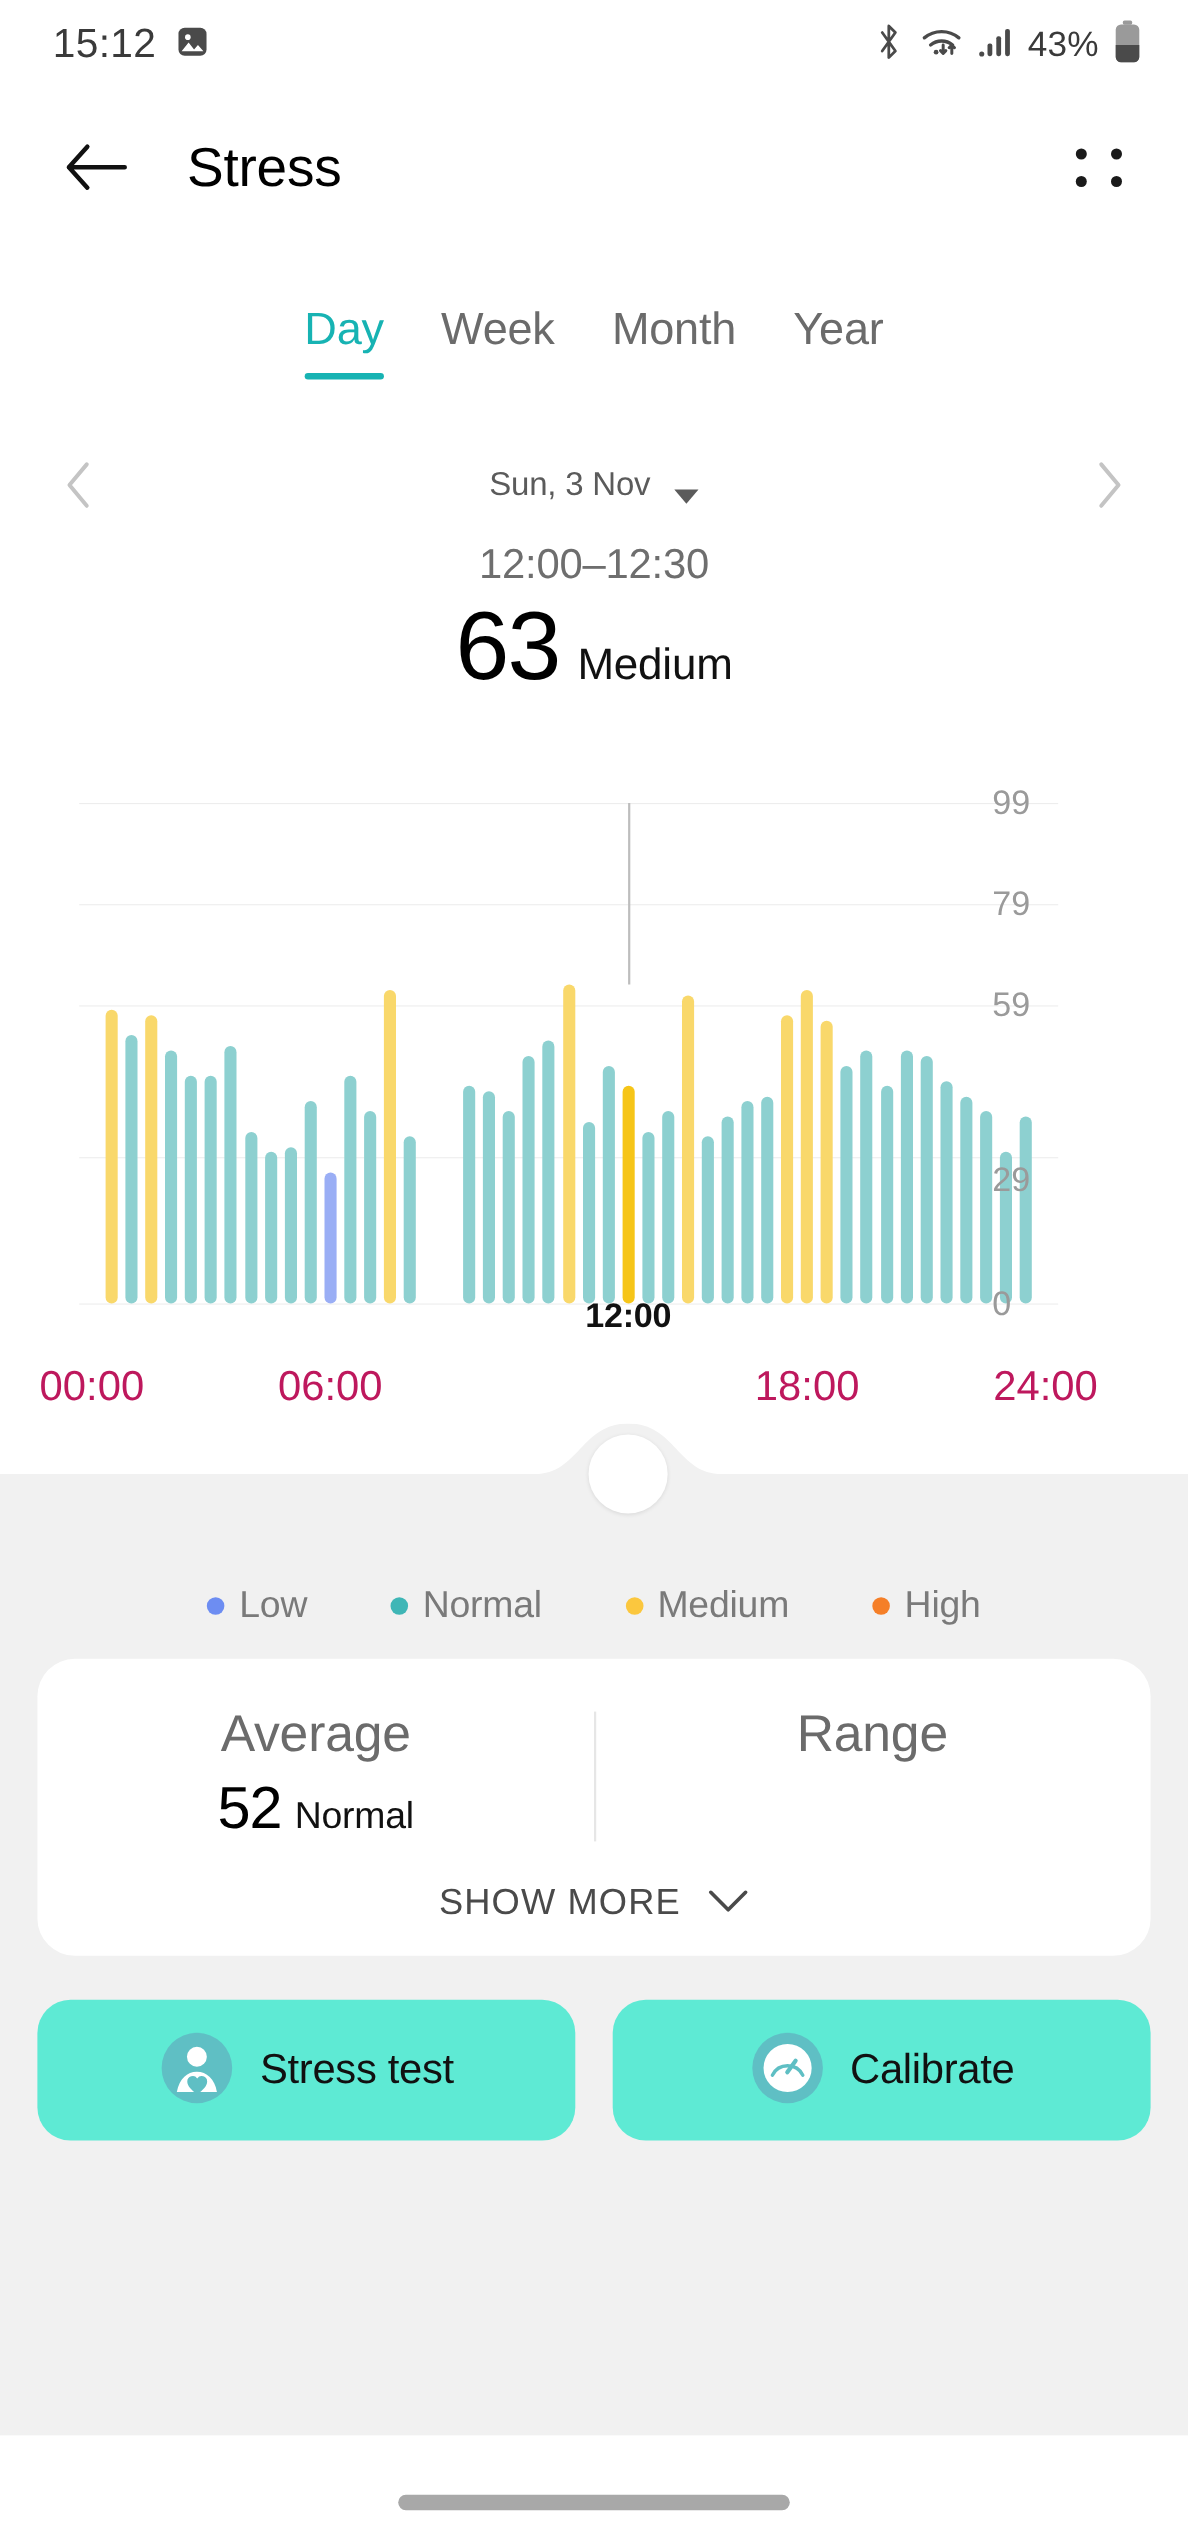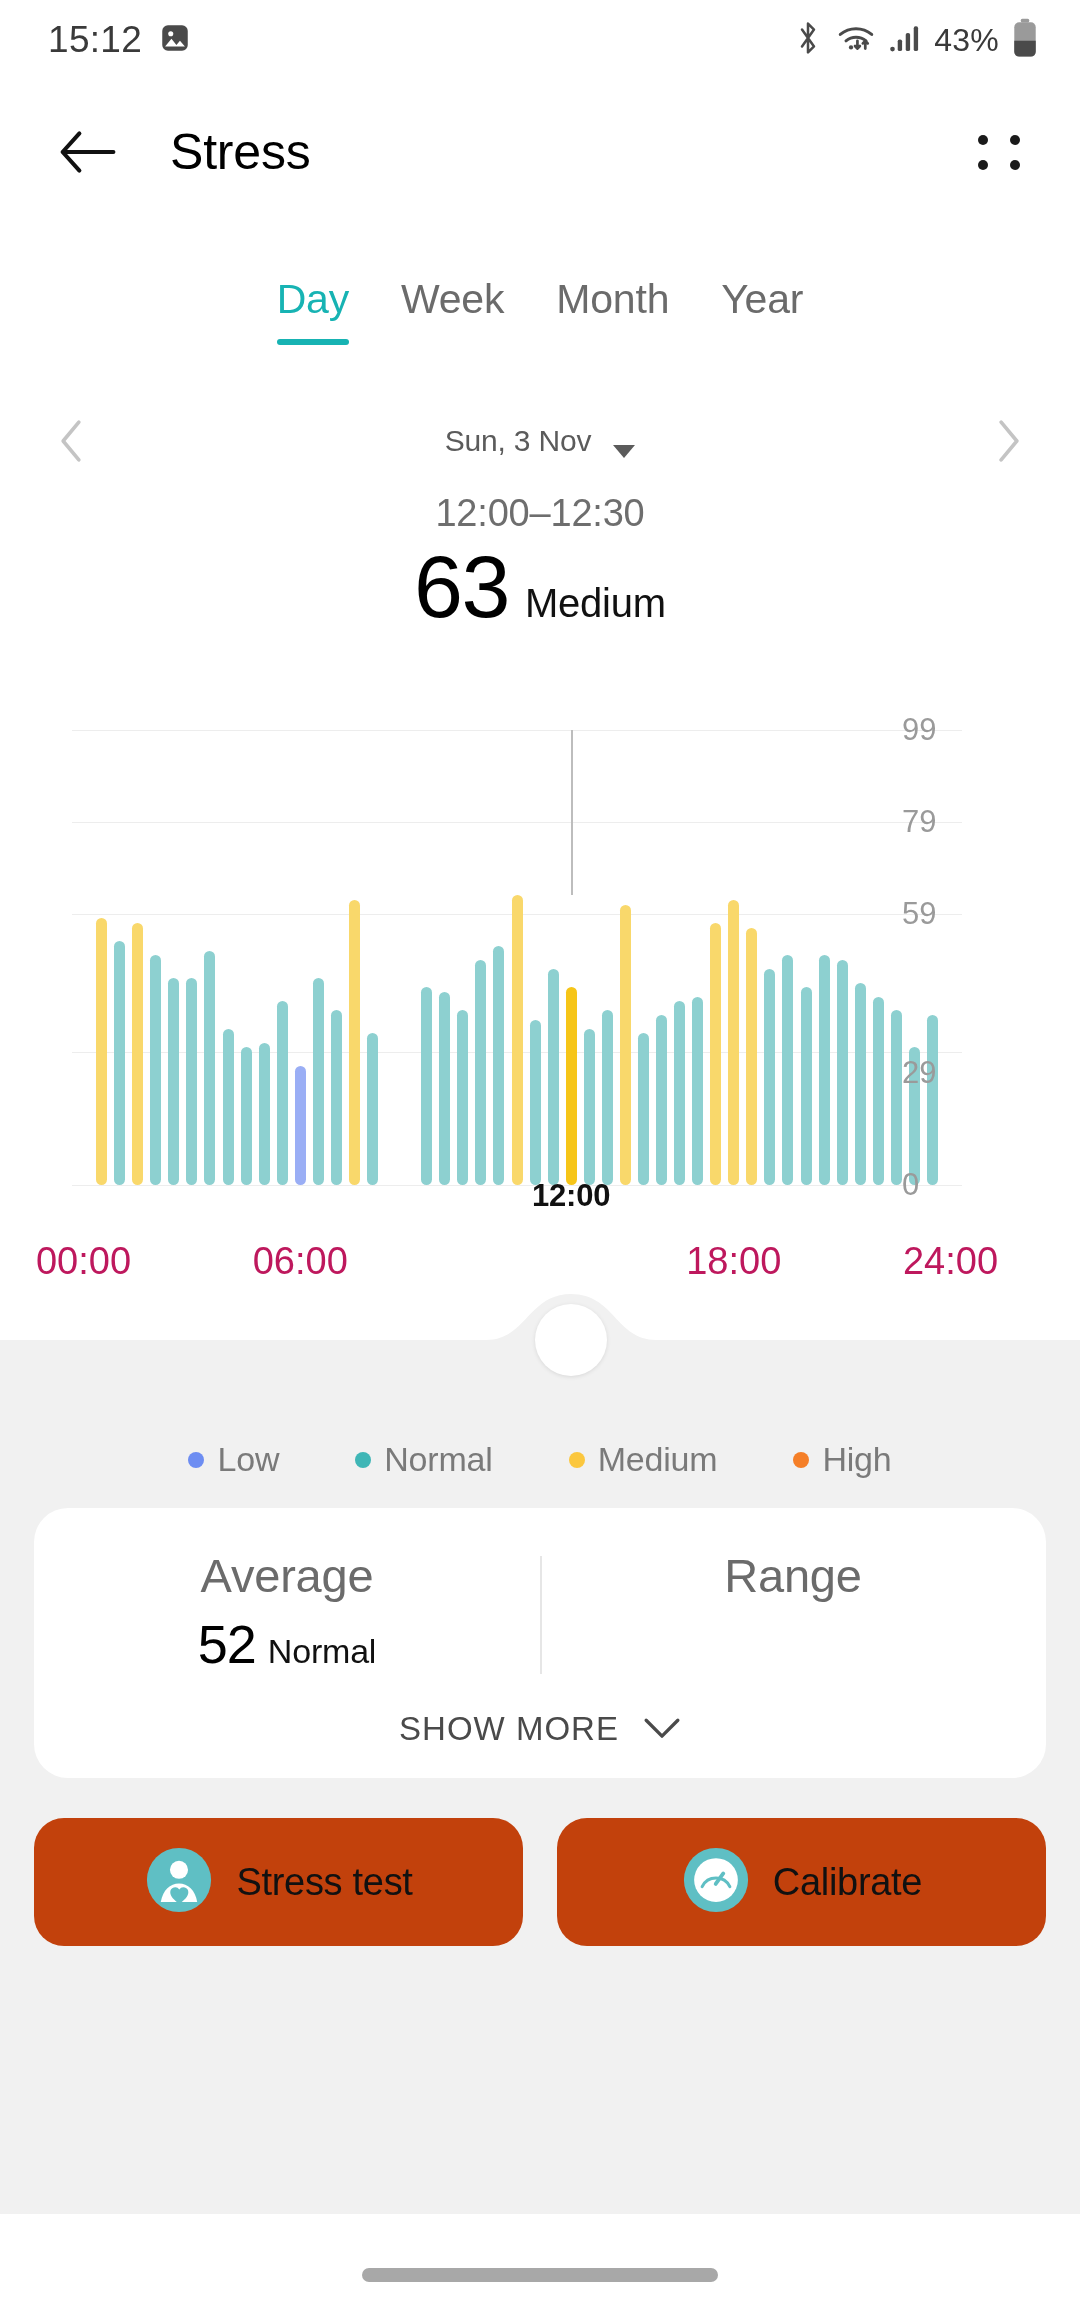--- a/index.html
+++ b/index.html
@@ -147,21 +147,21 @@
   }
   .showmore {
     position:absolute; left:0; bottom:30px; width:1012px;
     display:flex; align-items:center; justify-content:center; gap:24px;
     font-size:33px; color:#4a4a4a; letter-spacing:1px; cursor:pointer;
   }
 
   
   .actions { position:absolute; left:34px; top:1818px; width:1012px; display:flex; gap:34px; }
   .act {
-    flex:1; height:128px; background:#c2410c; border-radius:30px;
+    flex:1; height:128px; background:#5eead4; border-radius:30px;
     display:flex; align-items:center; justify-content:center; gap:22px; cursor:pointer;
   }
   .act-label { font-size:38px; color:#111; letter-spacing:-.3px; }
 
   
   .home-ind {
     position:absolute; left:50%; transform:translateX(-50%); bottom:34px;
     width:356px; height:14px; border-radius:7px; background:#A8A8A8;
   }
   .nav-strip { position:absolute; left:0; bottom:0; width:1080px; height:102px; background:#FFFFFF; }

